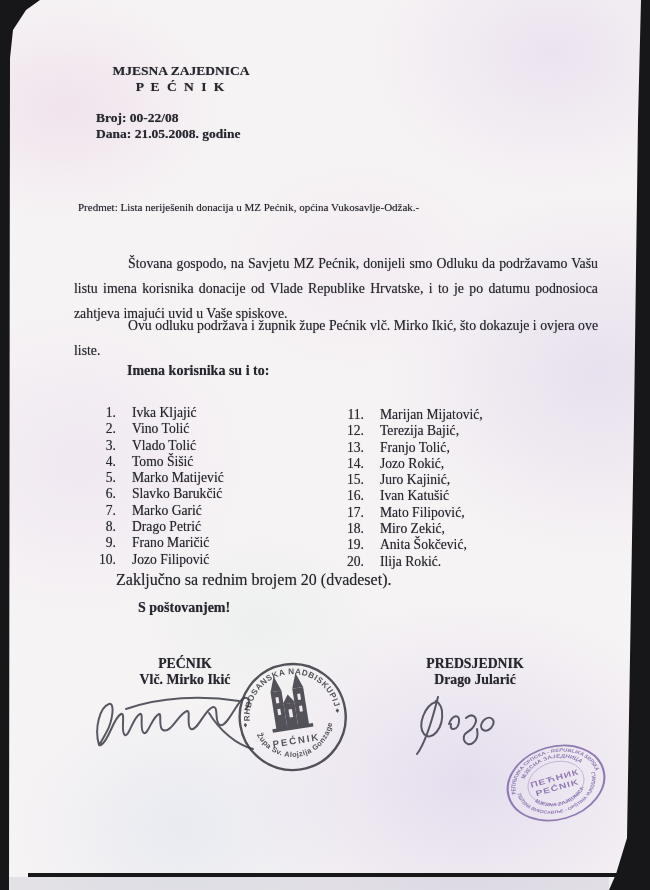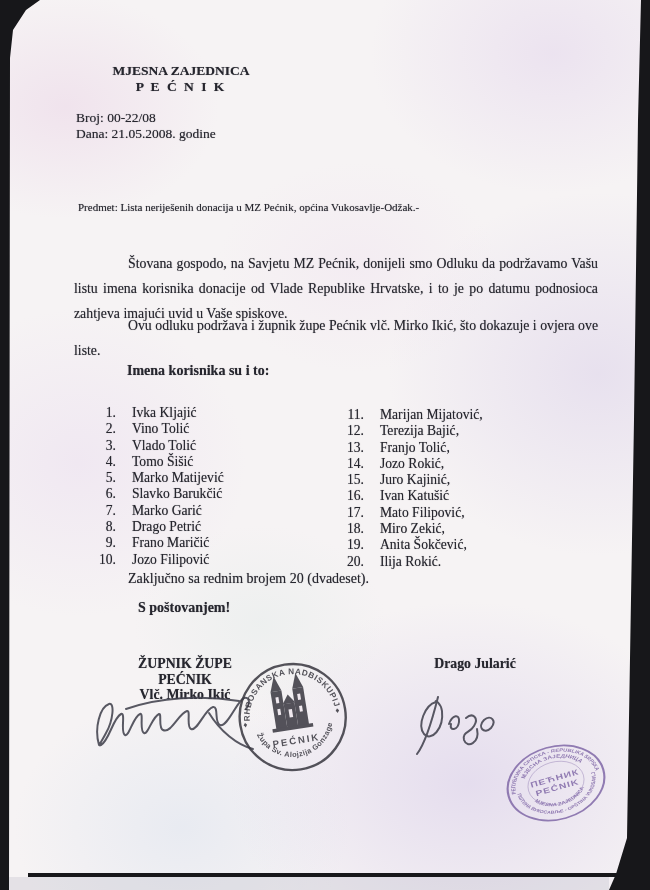--- a/index.html
+++ b/index.html
@@ -16,35 +16,35 @@
       radial-gradient(ellipse 340px 260px at 72% 88%, rgba(203,188,229,.40), transparent 70%),
       radial-gradient(ellipse 240px 190px at 28% 93%, rgba(206,219,236,.34), transparent 70%),
       radial-gradient(ellipse 200px 150px at 55% 30%, rgba(236,216,236,.26), transparent 70%),
       radial-gradient(ellipse 180px 140px at 40% 70%, rgba(206,228,222,.22), transparent 70%);
   }
   .abs{position:absolute;}
   .txt{text-shadow:0 0 .8px rgba(38,38,46,.5);}
   .b{font-weight:bold;}
   .hdr-center{left:80px;top:63px;width:202px;text-align:center;font-size:13.5px;line-height:15.5px;}
   .hdr-place{letter-spacing:2px;}
-  .hdr-meta{left:76px;top:110px;font-size:13.5px;line-height:16px;}
+  .hdr-meta{left:96px;top:110px;font-size:13.5px;line-height:16px;font-weight:bold;}
   .subject{left:78px;top:201px;font-size:11px;
     text-decoration-color:rgba(38,38,46,.45);text-underline-offset:3px;text-decoration-thickness:1px;}
   .para{left:66px;top:0;width:524px;font-size:13.8px;line-height:25px;text-align:justify;text-indent:54px;margin:8px;}
   .p1{top:243px;}
   .p2{top:305px;}
   .list-heading{left:127px;top:363px;font-size:14px;}
   .col{font-size:13.6px;line-height:16.3px;}
   .col .row{display:flex;}
   .col .num{width:22px;text-align:right;flex:0 0 22px;}
   .col .nm{margin-left:16px;white-space:nowrap;}
   .col-left{left:94px;top:405px;}
   .col-right{left:338px;top:407px;}
   .col-right .num{width:26px;flex-basis:26px;}
-  .closing{left:116px;top:571px;font-size:14px;margin-left:12px;}
+  .closing{left:116px;top:571px;font-size:16px;}
   .salutation{left:138px;top:600px;font-size:14px;}
   .sig{text-align:center;font-size:13.8px;line-height:15.5px;}
   .sig-left{left:100px;top:656px;width:170px;}
   .sig-right{left:392px;top:656px;width:166px;}
   .stamp-church{left:231px;top:655px;transform:rotate(-9deg);}
   .stamp-mz{left:497px;top:724px;transform:rotate(-16deg) scale(1,.74);transform-origin:50% 50%;}
   .overlay{left:0;top:0;pointer-events:none;}
   svg{display:block;}
 </style>
 </head>
@@ -151,26 +151,26 @@
     <div class="row">
         <span class="num">20.</span>
         <span class="nm">Ilija Rokić.</span>
       </div>
   </div>
 
   <div class="abs closing txt">Zaključno sa rednim brojem 20 (dvadeset).</div>
   <div class="abs salutation b txt">S poštovanjem!</div>
 
   <div class="abs sig sig-left b txt">
-    <div>ŽUPNIK ŽUPE</div>
     <div>PEĆNIK</div>
     <div>Vlč. Mirko Ikić</div>
   </div>
 
   <div class="abs sig sig-right b txt">
+    <div>PREDSJEDNIK</div>
     <div>Drago Jularić</div>
   </div>
 
   <svg class="abs overlay" width="650" height="890" viewBox="0 0 650 890">
     <g stroke="#43434f" stroke-width="2" fill="none" stroke-linecap="round" stroke-linejoin="round" opacity=".88">
       <g>
         <path d="M 99,745 C 94,728 100,707 109,704 C 115,702 113,721 106,733 C 102,741 97,747 101,745 C 109,741 113,718 121,714 C 126,712 120,733 125,735 C 129,737 133,717 140,714 C 144,712 139,731 144,733 C 148,735 152,717 159,714 C 162,713 158,728 163,730 C 171,734 179,713 187,711 C 191,710 186,727 191,729 C 197,732 205,709 213,707 C 219,706 214,723 220,725 C 227,728 237,701 244,698 C 249,696 251,703 246,709"></path>
         <path d="M 126,709 C 160,697 202,695 239,701"></path>
         <path d="M 209,713 C 220,731 237,745 253,749"></path>
       </g>

